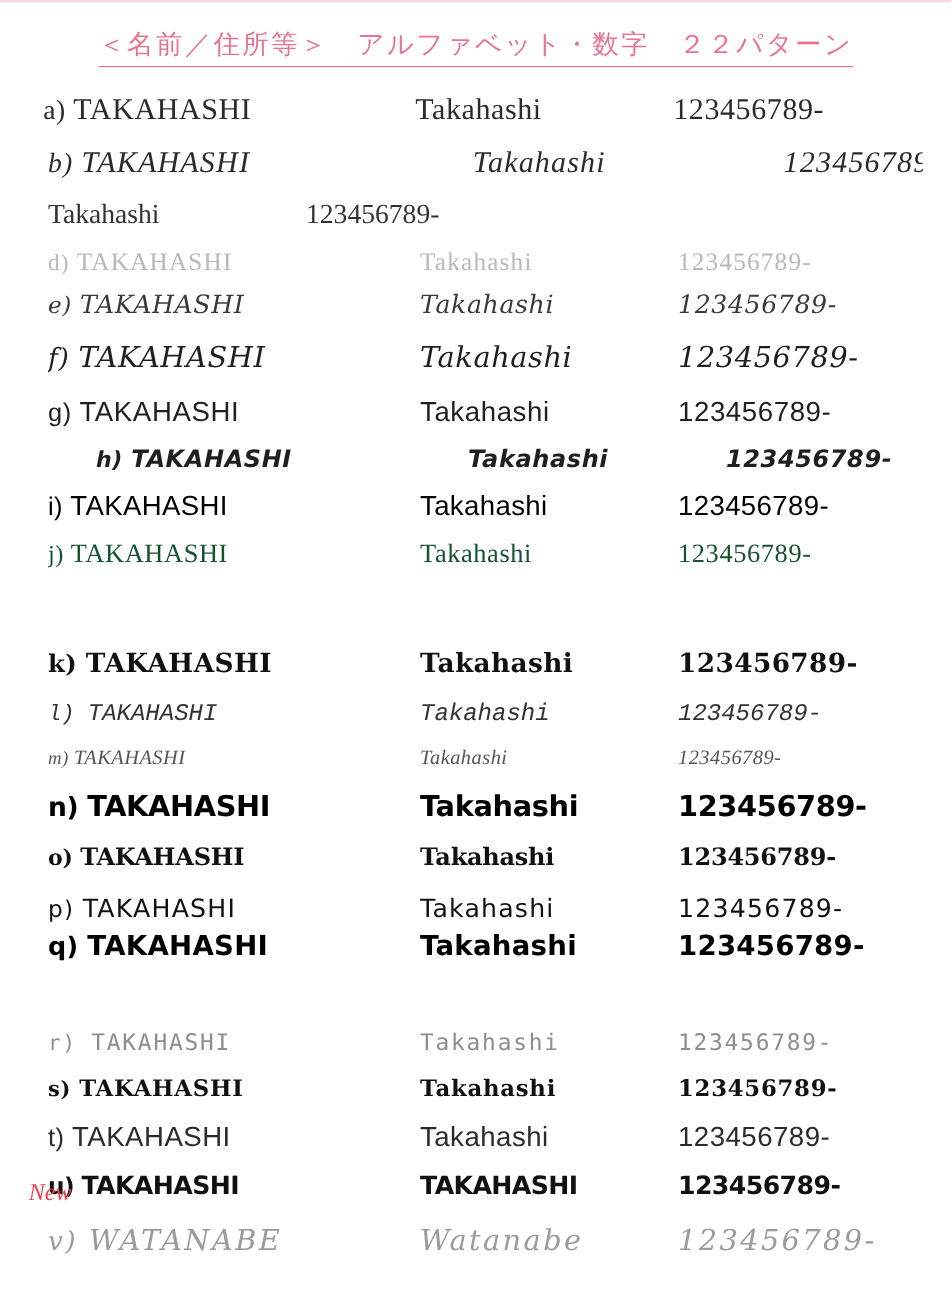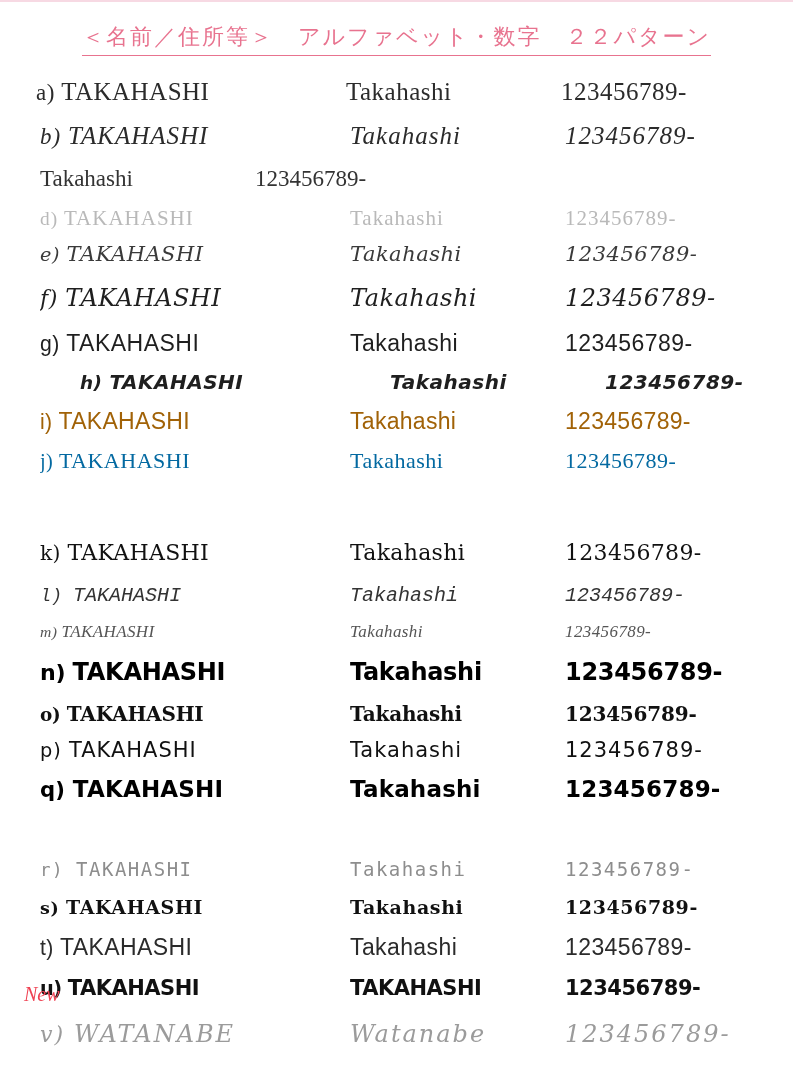--- a/index.html
+++ b/index.html
@@ -79,24 +79,24 @@
 
   
   .s-a  { font-family: "Liberation Serif", serif; font-size: 25px; color:#2b2b2b; letter-spacing:0.5px;}
   .s-b  { font-family: "Liberation Serif", serif; font-size: 25px; color:#2b2b2b; font-style: italic; letter-spacing:1px;}
   .s-c  { font-family: "Liberation Serif", serif; font-size: 23px; color:#333; }
   .s-d  { font-family: "Liberation Serif", serif; font-size: 21px; color:#b9b9b9; letter-spacing:1px;}
   .s-e  { font-family: "DejaVu Serif", serif; font-size: 21px; color:#3a3a3a; font-style: italic; letter-spacing:0.5px;}
   .s-f  { font-family: "DejaVu Serif", serif; font-size: 24px; color:#1f1f1f; font-style: italic; letter-spacing:0.5px;}
   .s-g  { font-family: "Liberation Sans", sans-serif; font-size: 23px; color:#1f1f1f; letter-spacing:0.5px;}
   .s-h  { font-family: "DejaVu Sans", sans-serif; font-size: 20px; color:#1f1f1f; font-style: italic; font-weight:700; letter-spacing:0.5px;margin-left:40px;}
-  .s-i  { font-family: "Liberation Sans", sans-serif; font-size: 23px; color:#a16207; letter-spacing:0.3px;}
-  .s-j  { font-family: "Liberation Serif", serif; font-size: 22px; color:#0369a1; letter-spacing:0.5px;}
-
-  .s-k  { font-family: "DejaVu Serif", serif; font-size: 22px; color:#111; font-weight:400; letter-spacing:0.3px;}
+  .s-i  { font-family: "Liberation Sans", sans-serif; font-size: 23px; color:#000000; letter-spacing:0.3px;}
+  .s-j  { font-family: "Liberation Serif", serif; font-size: 22px; color:#14532d; letter-spacing:0.5px;}
+
+  .s-k  { font-family: "DejaVu Serif", serif; font-size: 22px; color:#111; font-weight:700; letter-spacing:0.3px;}
   .s-l  { font-family: Liberation Mono, monospace; font-size: 20px; color:#333; font-style: italic;}
   .s-m  { font-family: "Liberation Serif", serif; font-size: 17px; color:#555; font-style: italic; letter-spacing:0.4px;}
   .s-n  { font-family: "DejaVu Sans", sans-serif; font-size: 24px; color:#000; font-weight:700; letter-spacing:-0.3px;}
   .s-o  { font-family: "DejaVu Serif", serif; font-size: 20px; color:#111; font-weight:700; letter-spacing:-0.2px;}
   .s-p  { font-family: "DejaVu Sans", sans-serif; font-size: 21px; color:#111; letter-spacing:1px;}
   .s-q  { font-family: "DejaVu Sans", sans-serif; font-size: 23px; color:#000; font-weight:700; letter-spacing:0.2px;}
   .s-r  { font-family: "DejaVu Sans Mono", monospace; font-size: 19px; color:#8d8d8d; letter-spacing:1.5px;}
   .s-s  { font-family: "DejaVu Serif", serif; font-size: 19px; color:#111; font-weight:700; letter-spacing:0.6px;}
   .s-t  { font-family: "Liberation Sans", sans-serif; font-size: 23px; color:#2b2b2b; letter-spacing:0.4px;}
   .s-u  { font-family: "DejaVu Sans", sans-serif; font-size: 21px; color:#111; font-weight:700; letter-spacing:-0.5px;}
@@ -120,21 +120,21 @@
   <div class="header">
     <span class="header-text">＜名前／住所等＞　アルファベット・数字　２２パターン</span>
   </div>
 
   <div class="section" id="rows-top" style="top:78px;">
       <div class="row s-a" style="height: 44px; padding-left: 36px;">
         <div class="col-a"><span class="lbl">a) </span><span>TAKAHASHI</span></div>
         <div class="col-b">Takahashi</div>
         <div class="col-c">123456789-</div>
       </div>
-      <div class="row s-b" style="height: 44px;">
+      <div class="row s-b" style="height: 44px; gap: 44px;">
         <div class="col-a"><span class="lbl">b) </span><span>TAKAHASHI</span></div>
         <div class="col-b">Takahashi</div>
         <div class="col-c">123456789-</div>
       </div>
       <div class="row s-c" style="height: 40px;">
         <div class="col-b">Takahashi</div>
         <div class="col-c">123456789-</div>
       </div>
       <div class="row s-d" style="height: 36px;">
         <div class="col-a"><span class="lbl">d) </span><span>TAKAHASHI</span></div>
@@ -192,21 +192,21 @@
       <div class="row s-n" style="height: 44px;">
         <div class="col-a"><span class="lbl">n) </span><span>TAKAHASHI</span></div>
         <div class="col-b">Takahashi</div>
         <div class="col-c">123456789-</div>
       </div>
       <div class="row s-o" style="height: 36px;">
         <div class="col-a"><span class="lbl">o) </span><span>TAKAHASHI</span></div>
         <div class="col-b">Takahashi</div>
         <div class="col-c">123456789-</div>
       </div>
-      <div class="row s-p" style="height: 38px;">
+      <div class="row s-p" style="height: 38px; align-items: center;">
         <div class="col-a"><span class="lbl">p) </span><span>TAKAHASHI</span></div>
         <div class="col-b">Takahashi</div>
         <div class="col-c">123456789-</div>
       </div>
       <div class="row s-q" style="height: 42px;">
         <div class="col-a"><span class="lbl">q) </span><span>TAKAHASHI</span></div>
         <div class="col-b">Takahashi</div>
         <div class="col-c">123456789-</div>
       </div>
       <div class="row s-r" style="height: 38px; margin-top: 40px;">

